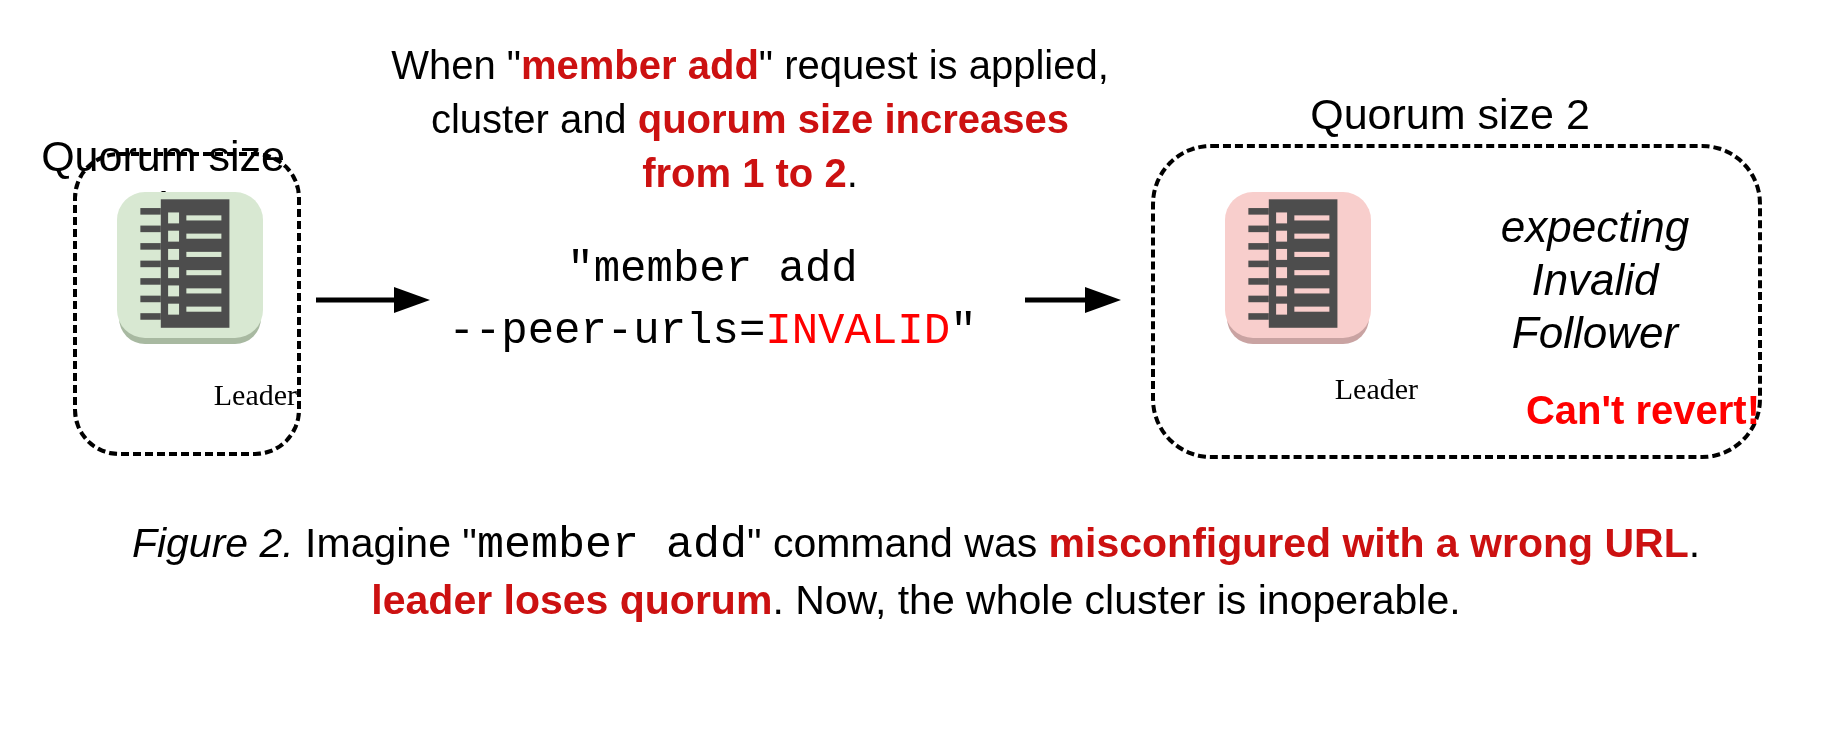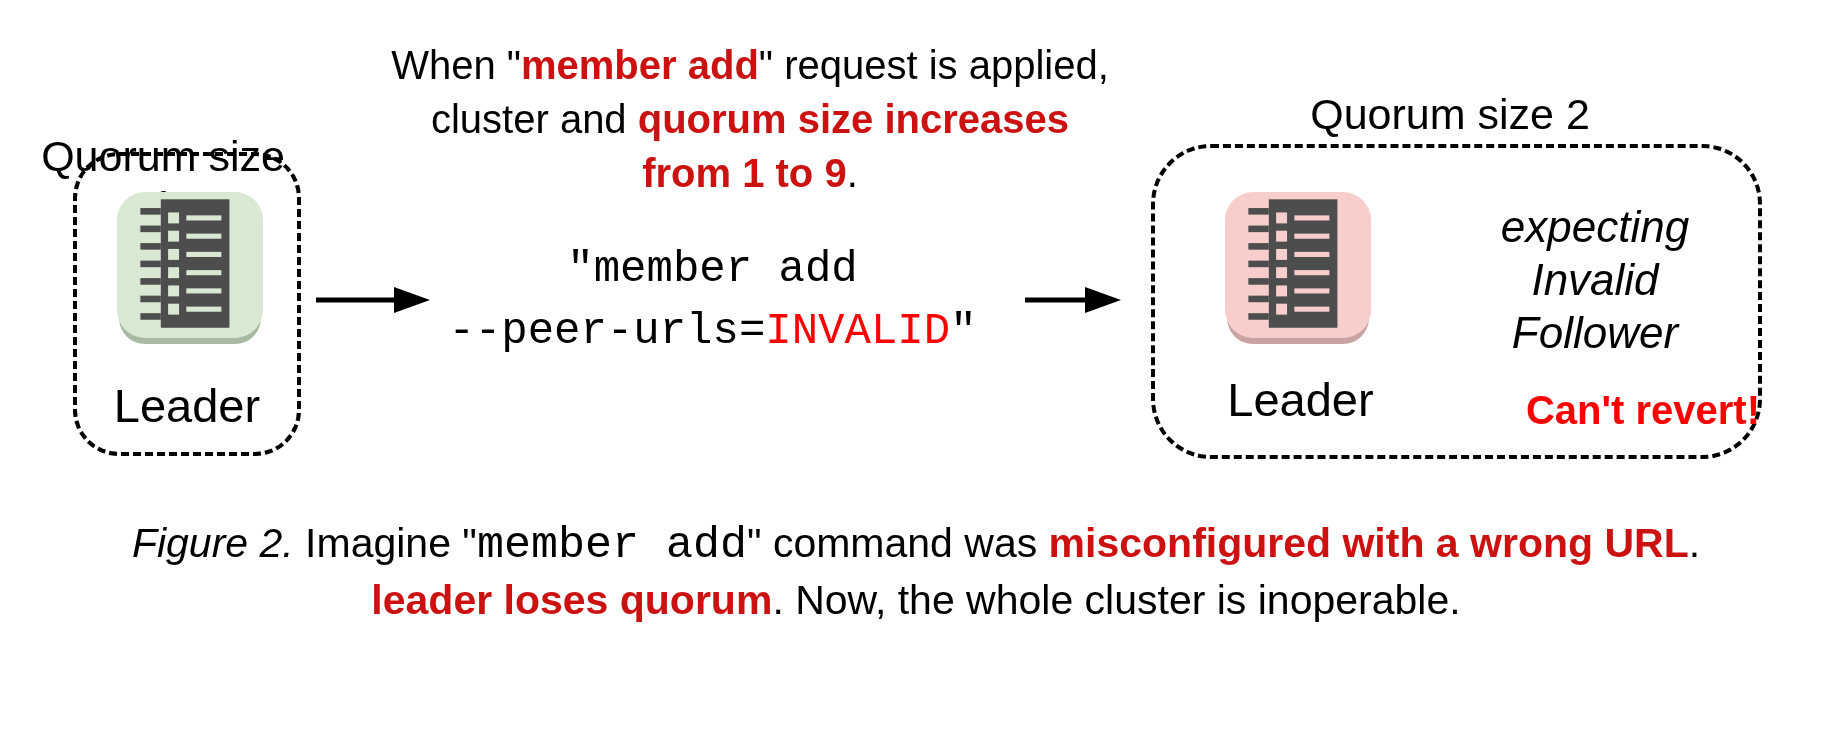--- a/index.html
+++ b/index.html
@@ -34,21 +34,21 @@
   .node-icon{position:absolute;width:146px;height:146px;border-radius:28px;}
   .node-icon svg{position:absolute;left:0;top:0;width:100%;height:100%;}
   .tile-green{background:var(--green-fill);box-shadow:0 8px 0 -2px var(--green-shadow);}
   .tile-pink{background:var(--pink-fill);box-shadow:0 8px 0 -2px var(--pink-shadow);}
   .icon-left{left:40px;top:36px;}
   .icon-right{left:70px;top:44px;}
   .tile-green .row-fill{fill:var(--green-fill);}
   .tile-pink .row-fill{fill:var(--pink-fill);}
   .dark-fill{fill:var(--icon-dark);}
   
-  .node-label{position:absolute;font-size:47px;text-align:center;}
+  .node-label{position:absolute;font-size:30px;text-align:right;font-family:Liberation Serif, serif;}
   .label-left{left:0;right:0;top:222px;}
   .label-right{left:28px;width:235px;top:224px;}
   
   .expecting{
     position:absolute;left:275px;top:52px;width:330px;text-align:center;
     font-style:italic;font-size:44px;line-height:53px;
   }
   .warning{
     position:absolute;left:275px;top:240px;width:330px;text-align:right;
     font-size:40px;font-weight:700;color:var(--bright-red);
@@ -73,21 +73,21 @@
   .caption .italic{font-style:italic;}
 </style>
 </head>
 <body>
 
 <div class="canvas">
 
   <div class="note">
     <div><span>When "</span><span class="red-bold">member add</span><span>" request is applied,</span></div>
     <div><span>cluster and </span><span class="red-bold">quorum size increases</span></div>
-    <div><span class="red-bold">from 1 to 9</span><span>.</span></div>
+    <div><span class="red-bold">from 1 to 2</span><span>.</span></div>
   </div>
 
   <div class="cluster-title title-left">Quorum size 1</div>
   <div class="cluster-box box-left">
     <div class="node-icon tile-green icon-left">
       <svg viewBox="0 0 100 100" aria-hidden="true">
         <g class="dark-fill">
           <rect x="30" y="5" width="47" height="88"></rect>
           <rect x="16" y="11" width="14" height="4.5"></rect>
           <rect x="16" y="23" width="14" height="4.5"></rect>

